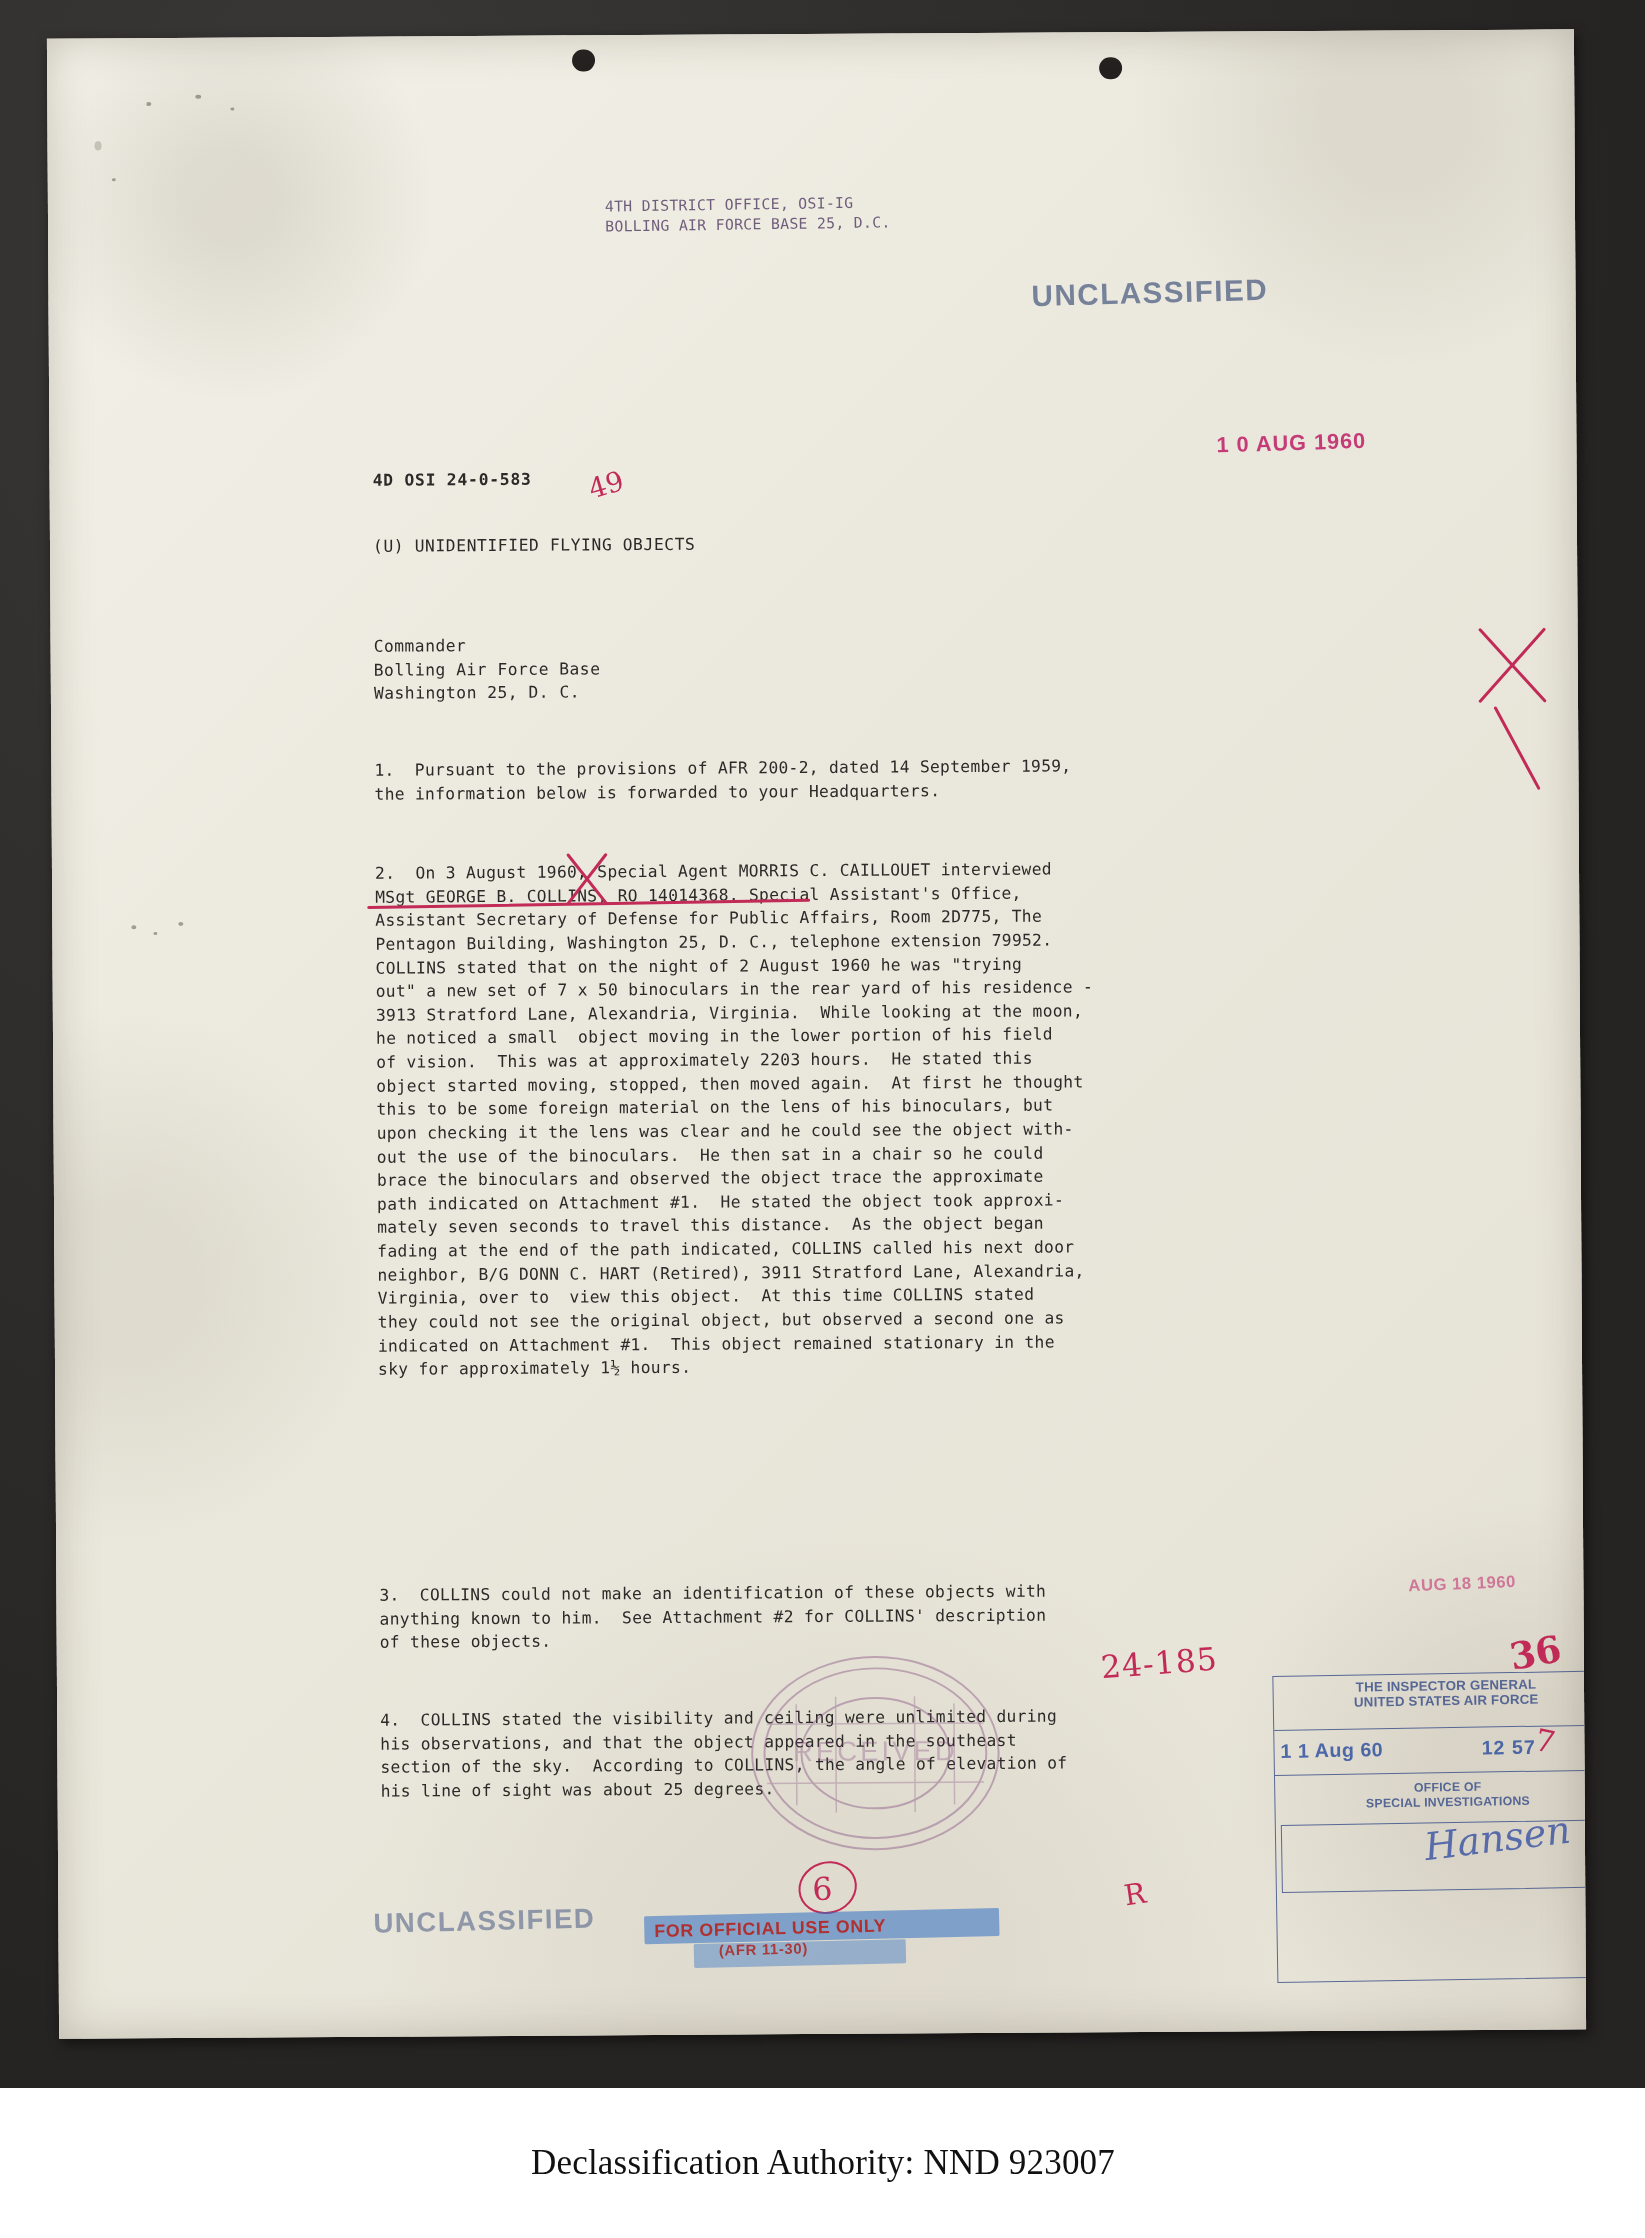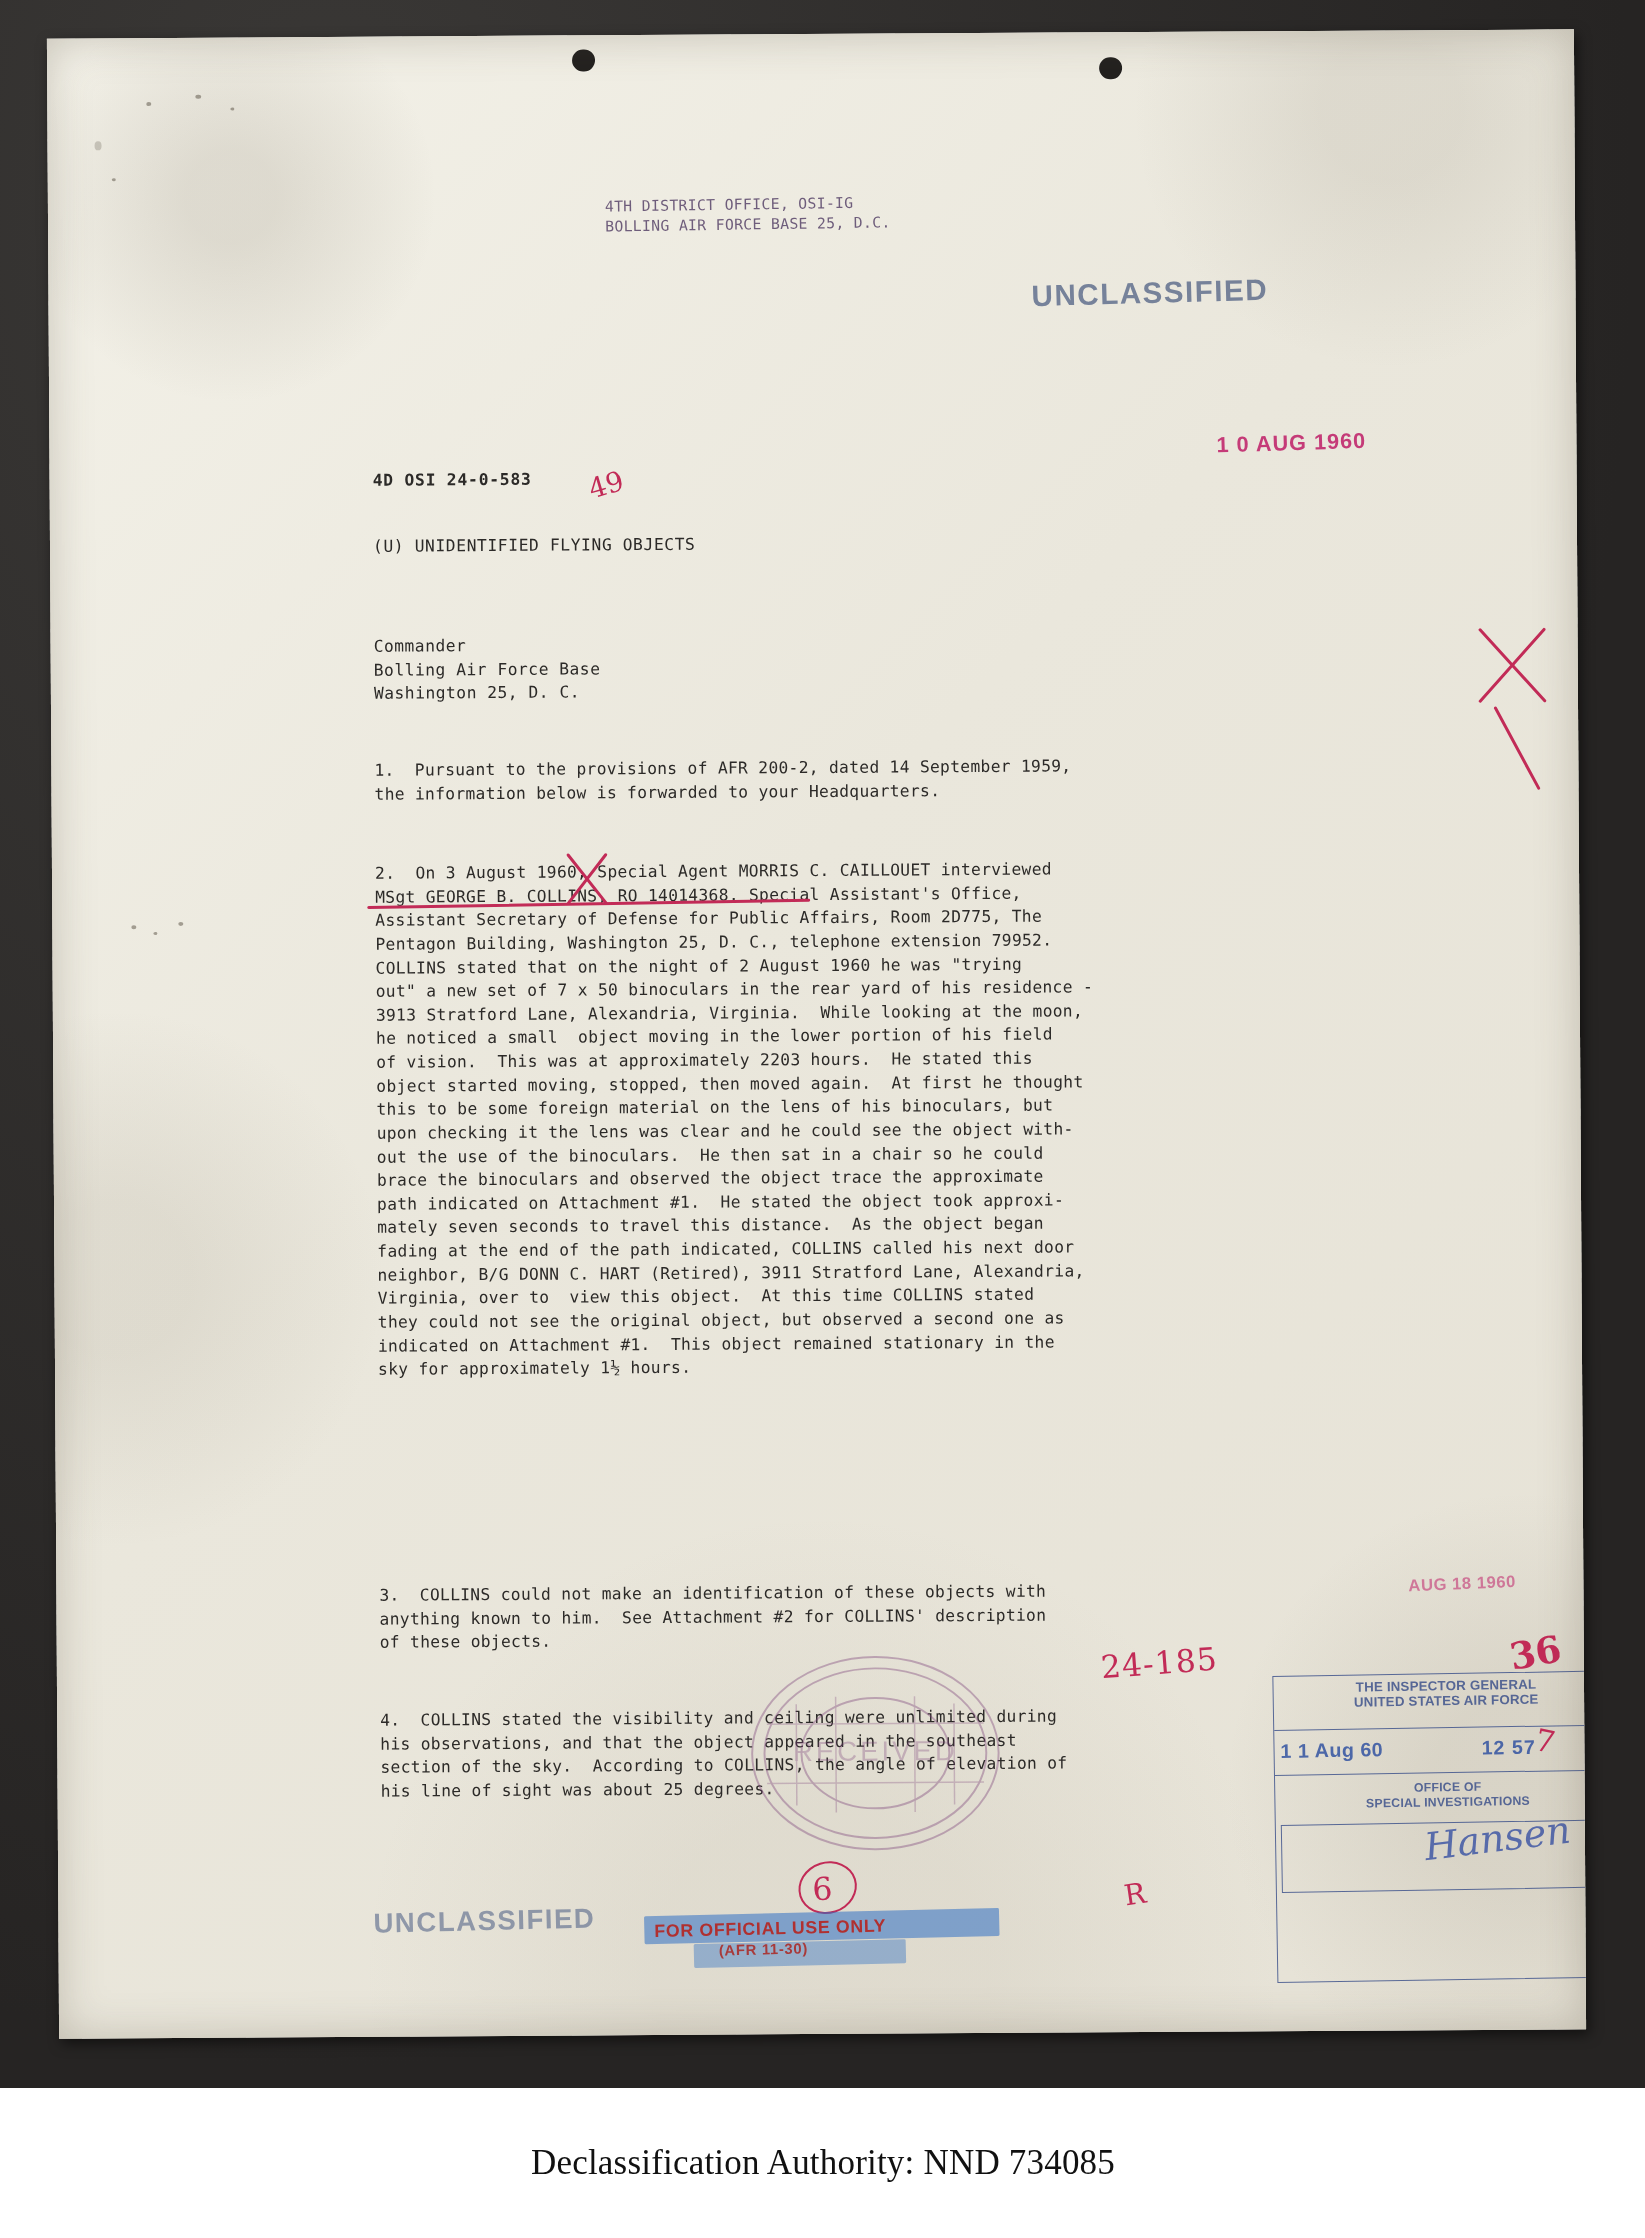--- a/index.html
+++ b/index.html
@@ -531,15 +531,15 @@
       <div id="fouo-highlight"></div>
       <div id="fouo-highlight2"></div>
       <div class="fouo-text">FOR OFFICIAL USE ONLY</div>
       <div class="fouo-sub">(AFR 11-30)</div>
     </div>
 
   </div>
 </div>
 
 <div id="footer">
-  <div id="footer-text">Declassification Authority: NND 734085</div>
+  <div id="footer-text">Declassification Authority: NND 923007</div>
 </div>
 
 
 </body></html>

